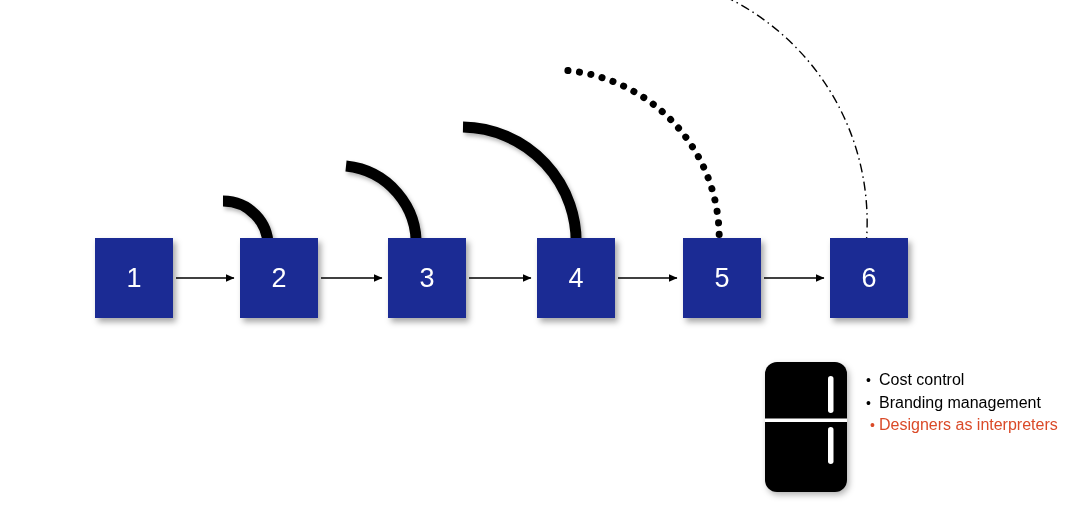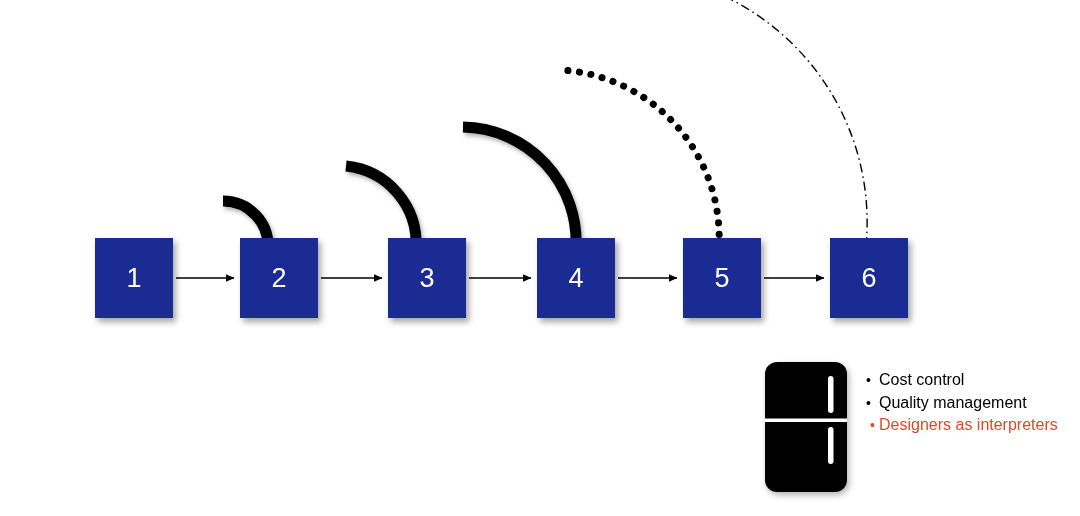--- a/index.html
+++ b/index.html
@@ -76,17 +76,17 @@
 
   <svg class="fridge" width="82" height="130" viewBox="0 0 82 130">
     <rect x="0" y="0" width="82" height="130" rx="12" fill="#000000"></rect>
     <rect x="0" y="56.5" width="82" height="3.5" fill="#ffffff"></rect>
     <rect x="63" y="14" width="5.5" height="37" rx="2.75" fill="#ffffff"></rect>
     <rect x="63" y="65" width="5.5" height="37" rx="2.75" fill="#ffffff"></rect>
   </svg>
 
   <ul class="bullets">
     <li><span>Cost control</span></li>
-    <li><span>Quality management</span></li>
+    <li><span>Branding management</span></li>
     <li class="hl"><span>Designers as interpreters</span></li>
   </ul>
 
 </div>
 
 </body></html>

